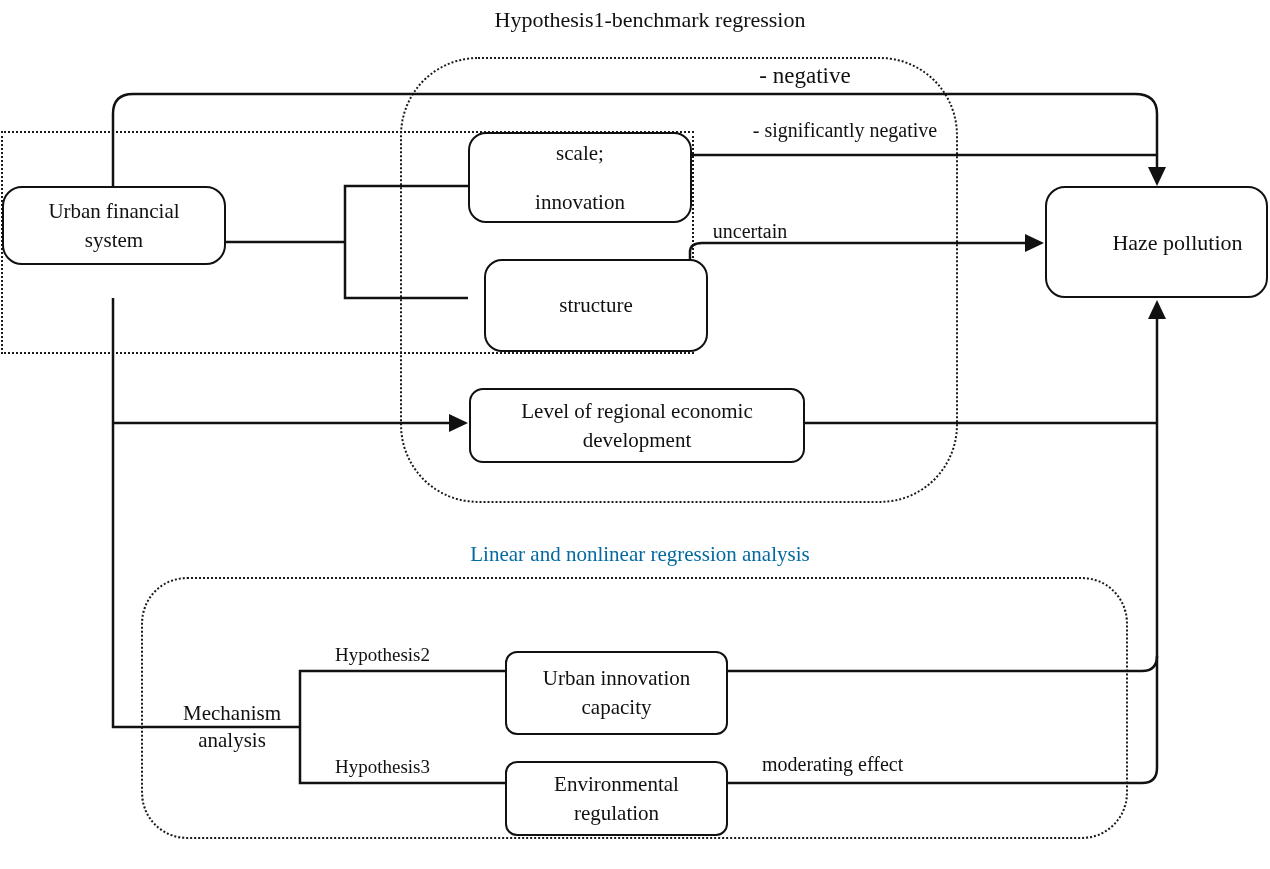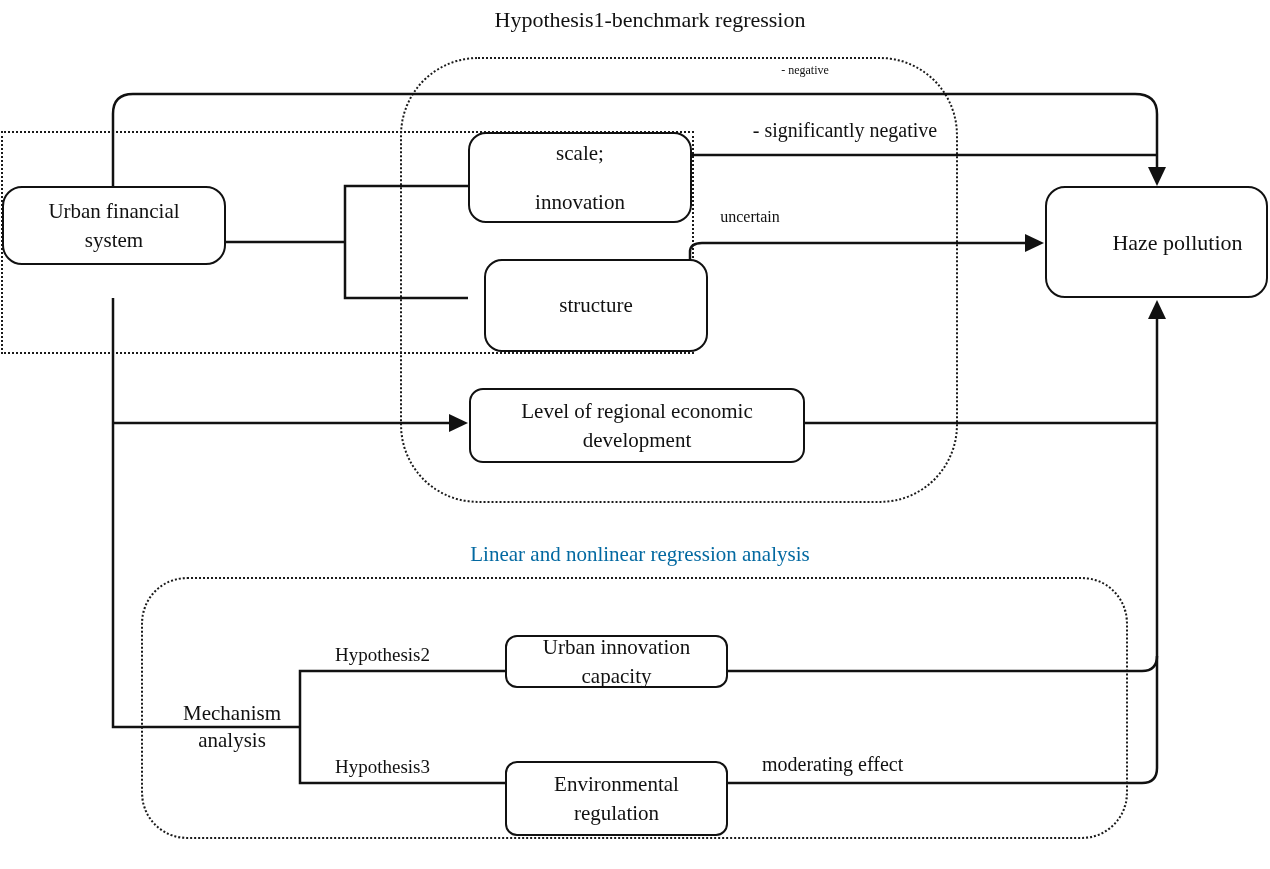--- a/index.html
+++ b/index.html
@@ -17,27 +17,27 @@
     position:absolute;z-index:3;box-sizing:border-box;background:#ffffff;
     border:2.5px solid #111111;display:flex;flex-direction:column;
     align-items:center;justify-content:center;text-align:center;
     font-size:21px;line-height:29px;
   }
   .node-urban{left:2px;top:186px;width:224px;height:79px;border-radius:20px;}
   .node-scale{left:468px;top:132px;width:224px;height:91px;border-radius:18px;gap:20px;}
   .node-structure{left:468px;top:259px;width:224px;height:93px;border-radius:18px;margin-left:16px;}
   .node-level{left:469px;top:388px;width:336px;height:75px;border-radius:14px;}
   .node-haze{left:1045px;top:186px;width:223px;height:112px;border-radius:20px;font-size:22px;padding-left:42px;}
-  .node-innovation{left:505px;top:635px;width:223px;height:53px;border-radius:12px;}
+  .node-innovation{left:505px;top:651px;width:223px;height:84px;border-radius:12px;}
   .node-regulation{left:505px;top:761px;width:223px;height:75px;border-radius:12px;}
   .lbl{position:absolute;z-index:4;white-space:nowrap;}
   .lbl-benchmark-title{left:350px;top:7px;width:600px;text-align:center;font-size:22px;}
-  .lbl-negative{left:705px;top:63px;width:200px;text-align:center;font-size:12px;}
+  .lbl-negative{left:705px;top:63px;width:200px;text-align:center;font-size:23px;}
   .lbl-sig-negative{left:720px;top:119px;width:250px;text-align:center;font-size:20px;}
-  .lbl-uncertain{left:650px;top:208px;width:200px;text-align:center;font-size:16px;}
+  .lbl-uncertain{left:650px;top:220px;width:200px;text-align:center;font-size:20px;}
   .lbl-regression-title{left:340px;top:542px;width:600px;text-align:center;font-size:21px;color:#0369a1;}
   .lbl-mechanism{left:157px;top:700px;width:150px;text-align:center;font-size:21px;line-height:27px;}
   .lbl-hyp2{left:335px;top:644px;font-size:19px;}
   .lbl-hyp3{left:335px;top:756px;font-size:19px;}
   .lbl-innov-effect{left:745px;top:610px;width:300px;text-align:center;font-size:19px;line-height:26px;}
   .lbl-moderating{left:762px;top:753px;font-size:20px;}
 </style>
 </head>
 <body>
 

